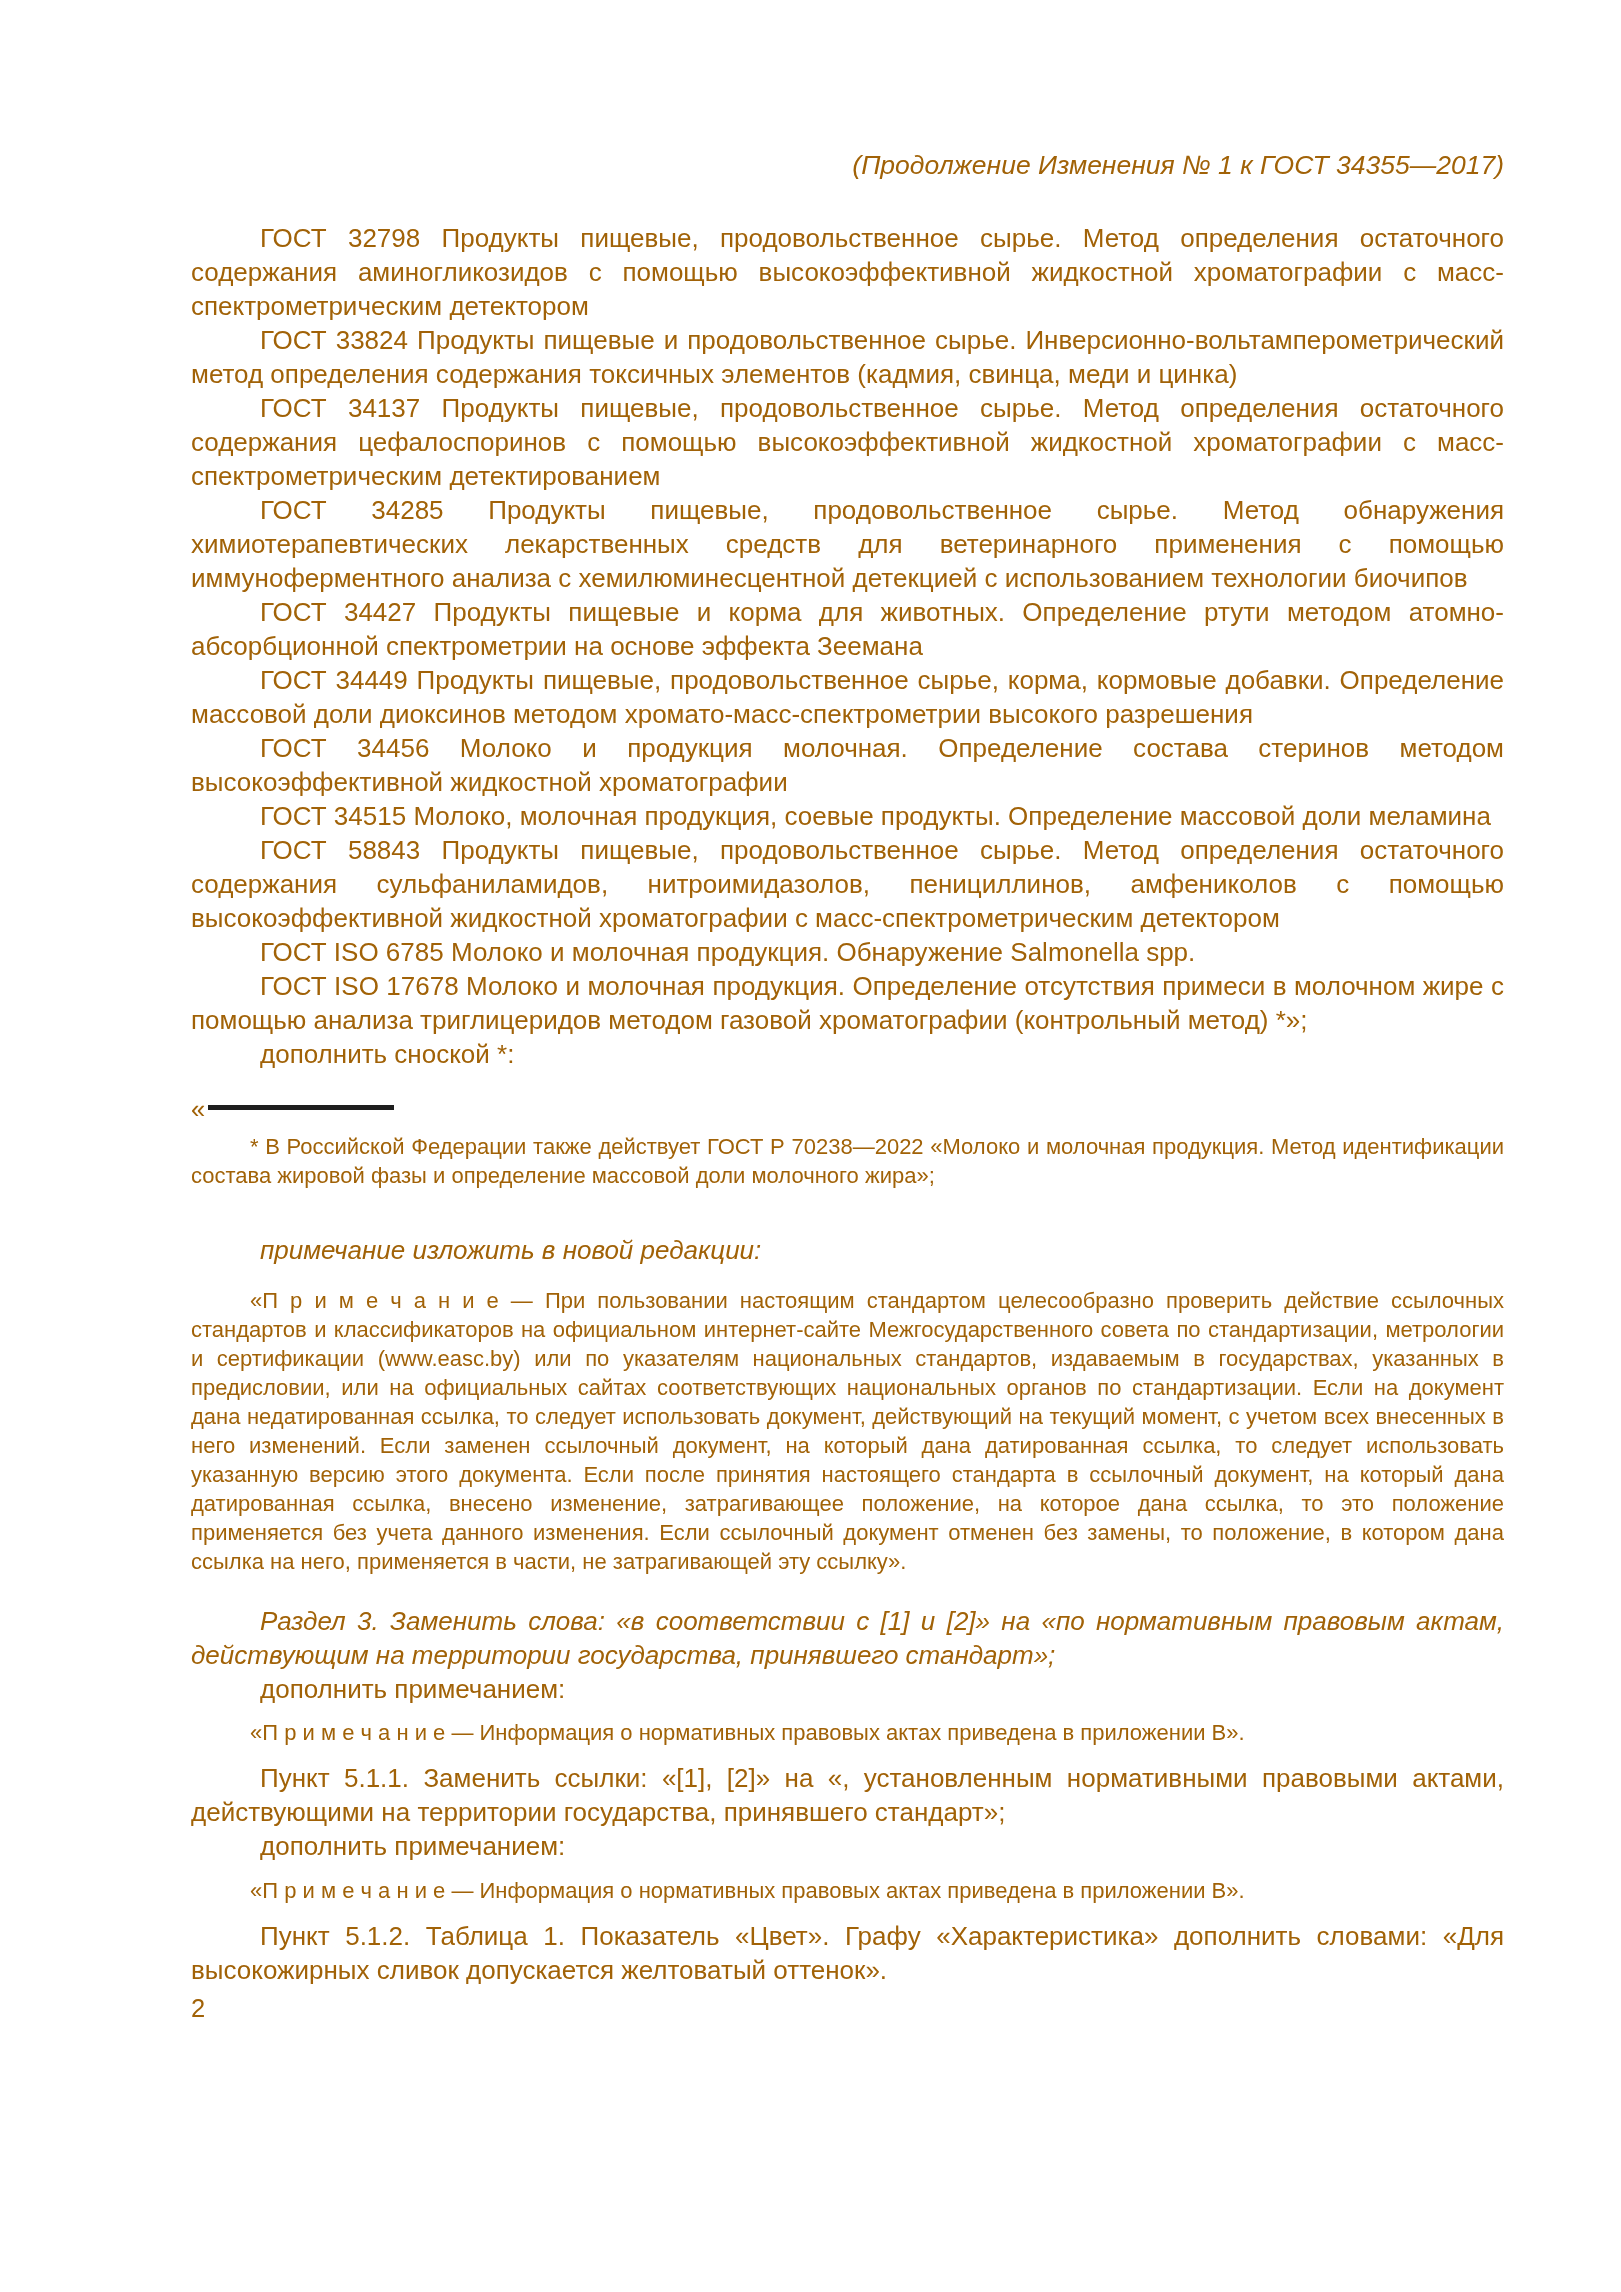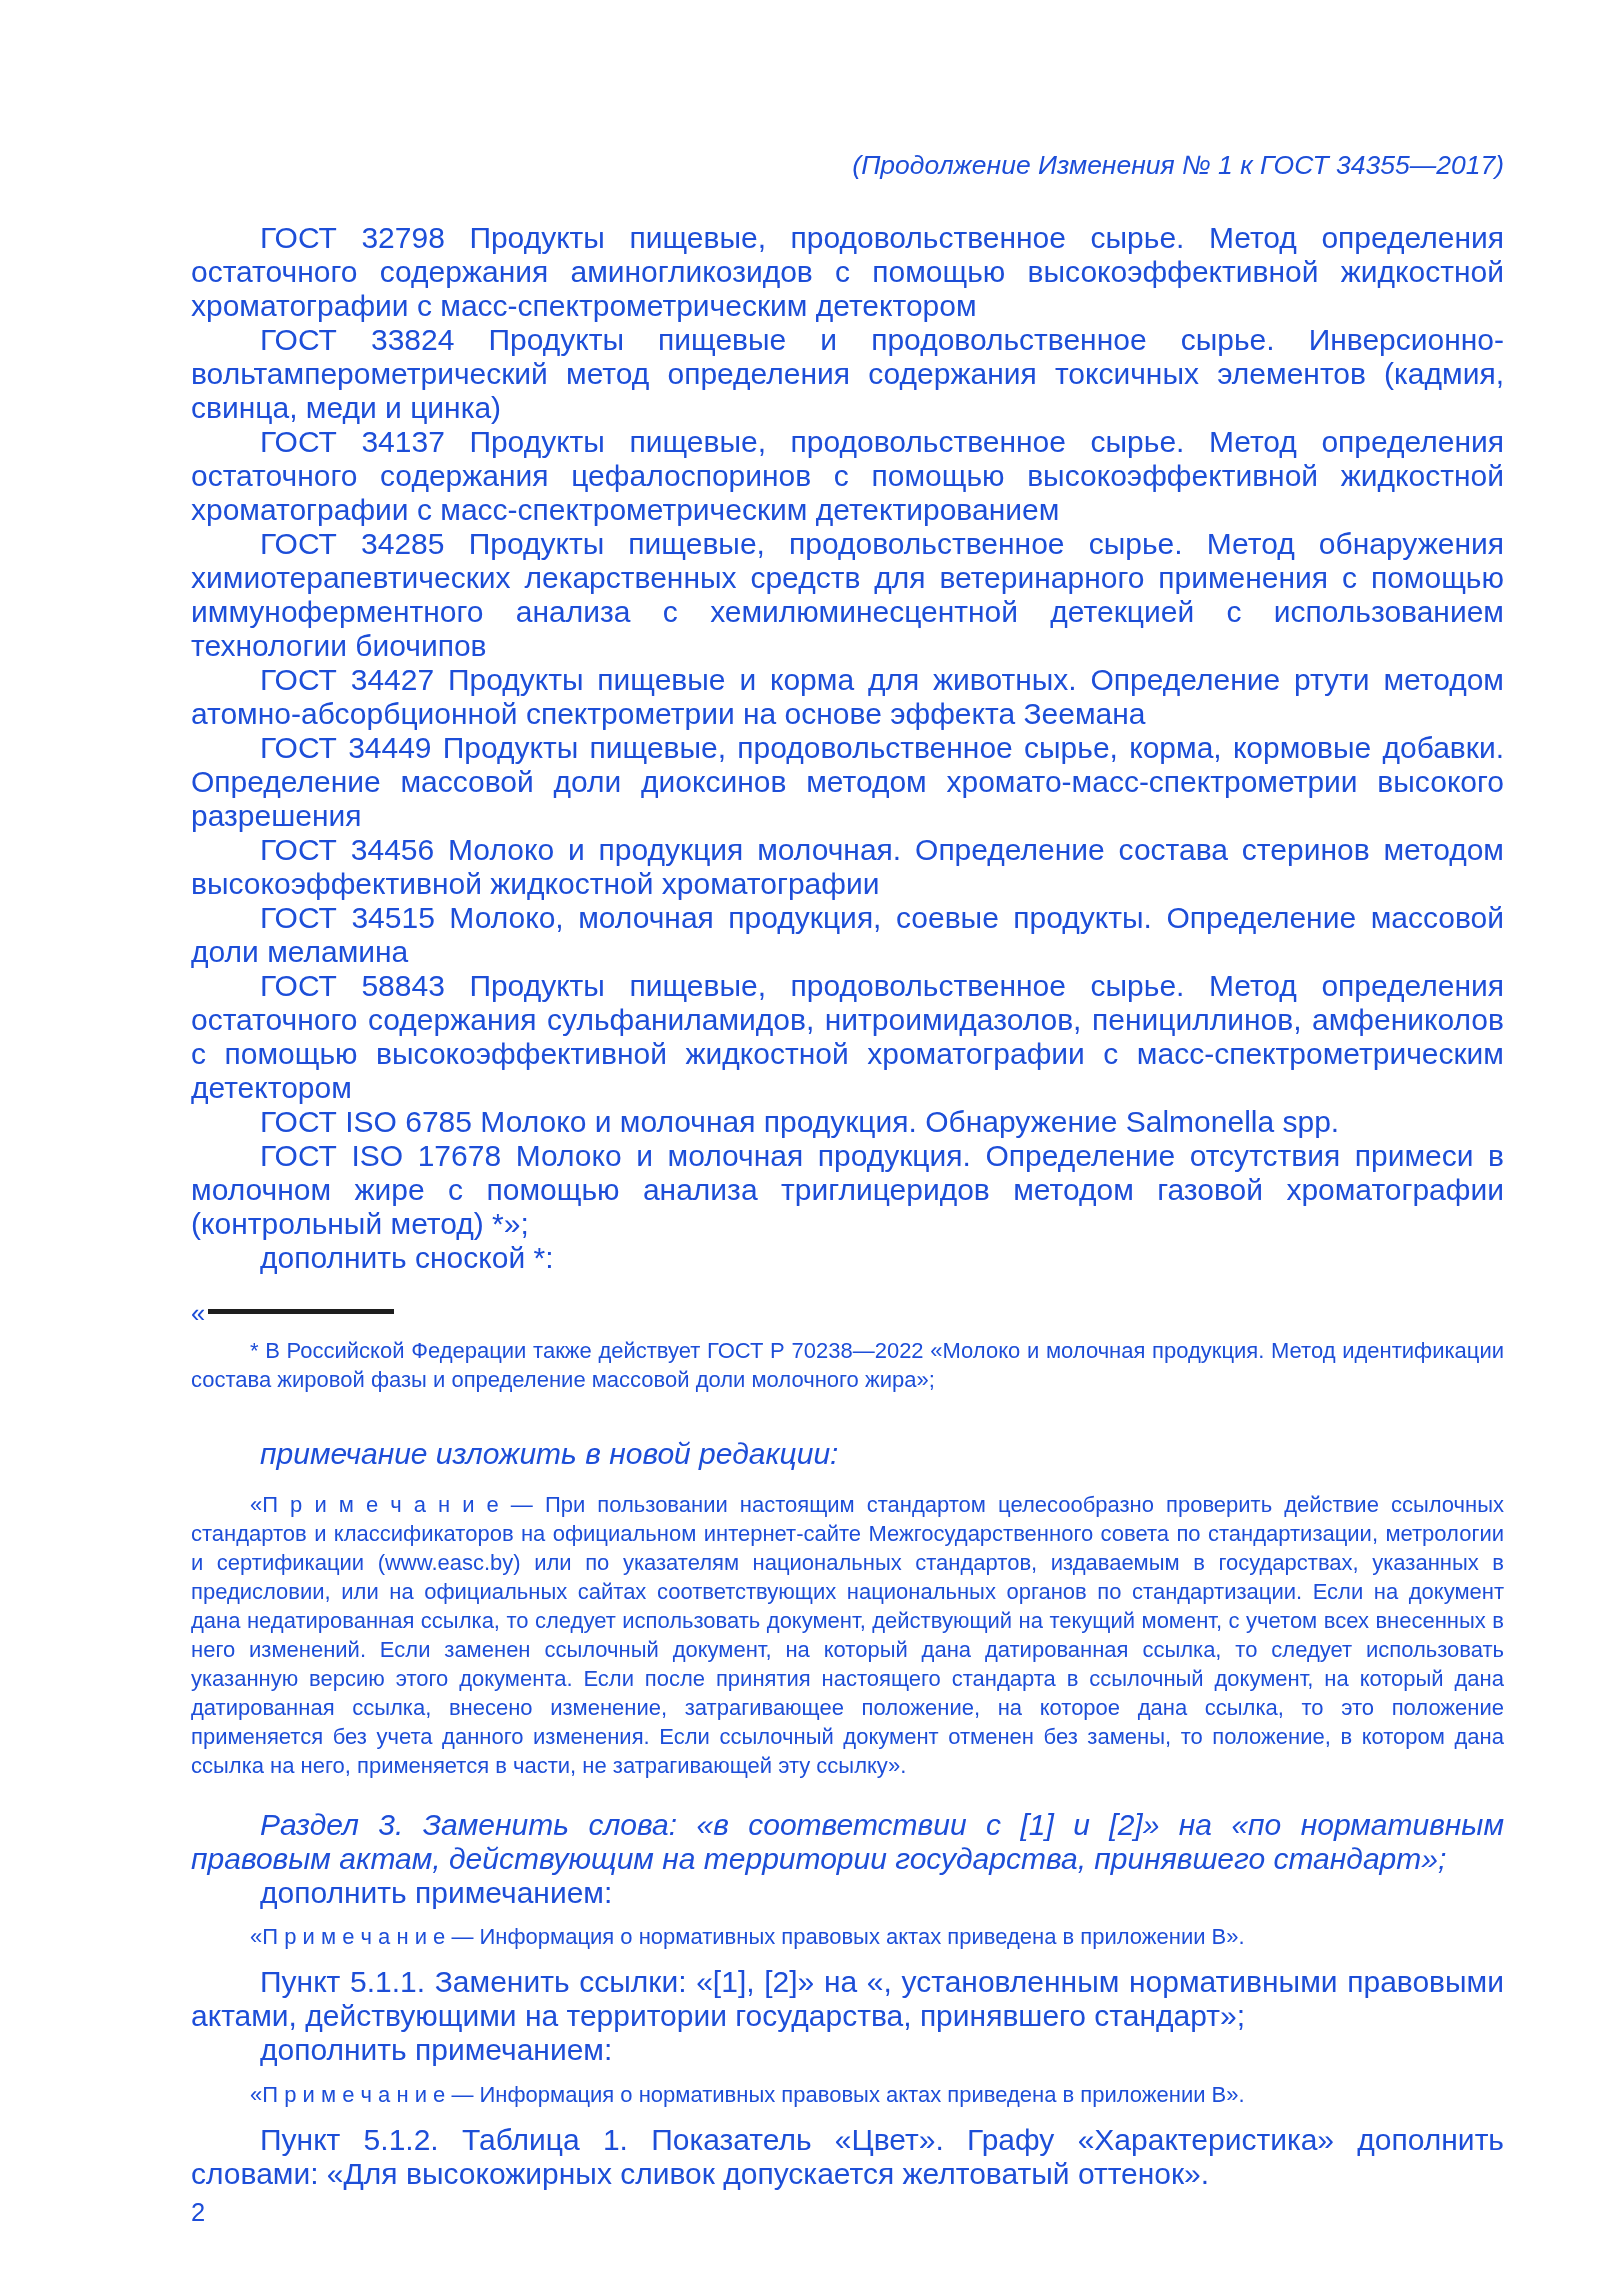--- a/index.html
+++ b/index.html
@@ -1,30 +1,30 @@
 <!DOCTYPE html>
 <html><head>
 <meta charset="utf-8">
 <style>
   html,body{margin:0;padding:0;background:#ffffff;}
   .page{
     position:relative;
     width:1621px;height:2293px;
     background:#ffffff;
-    color:#1d4ed8;
+    color:#a16207;
     font-family:"Liberation Sans","DejaVu Sans",sans-serif;
     overflow:hidden;
   }
   .content{position:absolute;left:191px;top:149px;width:1313px;}
   .running-title{
     font-size:26.5px;line-height:33px;font-style:italic;
     text-align:right;margin:0 0 39px 0;
   }
   p{margin:0;}
-  .b{font-size:30px;line-height:34px;text-align:justify;text-indent:69px;}
+  .b{font-size:26px;line-height:34px;text-align:justify;text-indent:69px;}
   .s{font-size:22px;line-height:29px;text-align:justify;text-indent:59px;}
   .fsep{margin:25.5px 0 9.8px 0;display:flex;align-items:center;}
   .fsep .q{font-size:25.5px;line-height:25.5px;}
   .fsep .rule{width:186px;height:4.9px;background:#1e1e1e;margin-left:2.9px;margin-top:-3.9px;}
   .mt-noteedit{margin-top:43px;font-style:italic;}
   .mt-noteblock{margin-top:19.6px;}
   .mt-section{margin-top:27.4px;font-style:italic;}
   .mt-note{margin-top:12.7px;}
   .mt-clause{margin-top:13.7px;}
   .pagenum{font-size:25.5px;line-height:33px;margin-top:5.9px;text-align:left;text-indent:0;}

